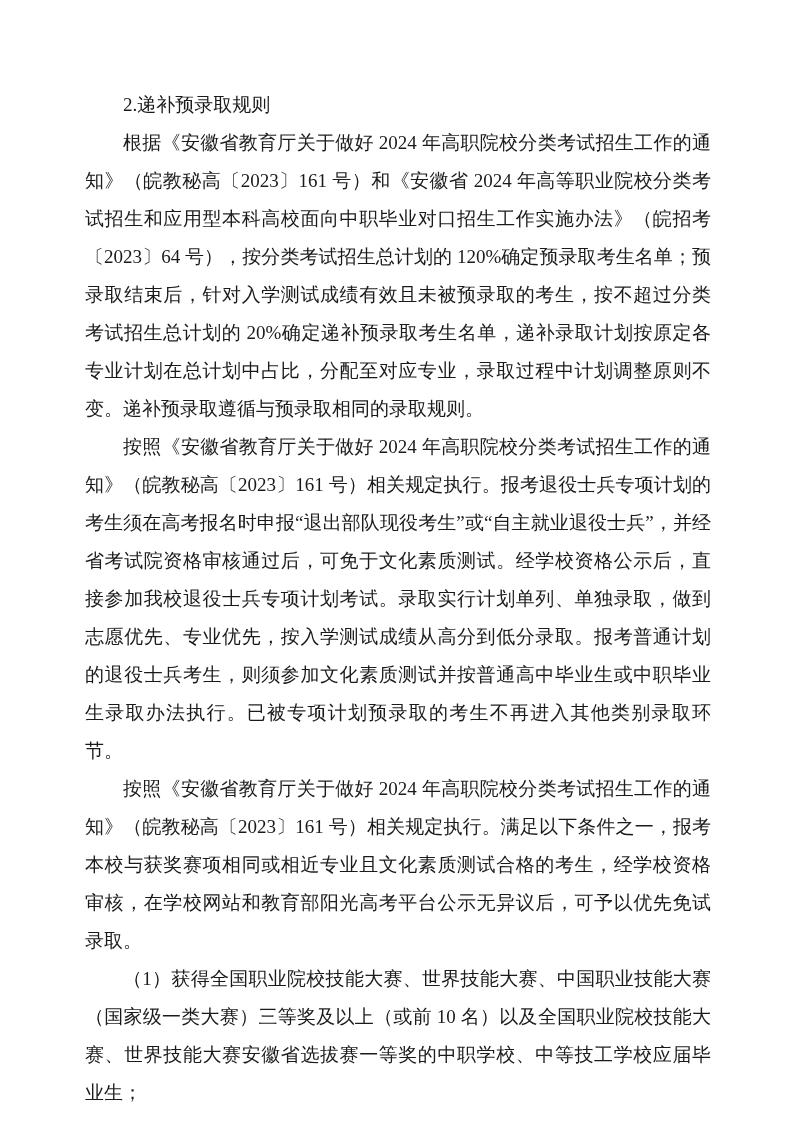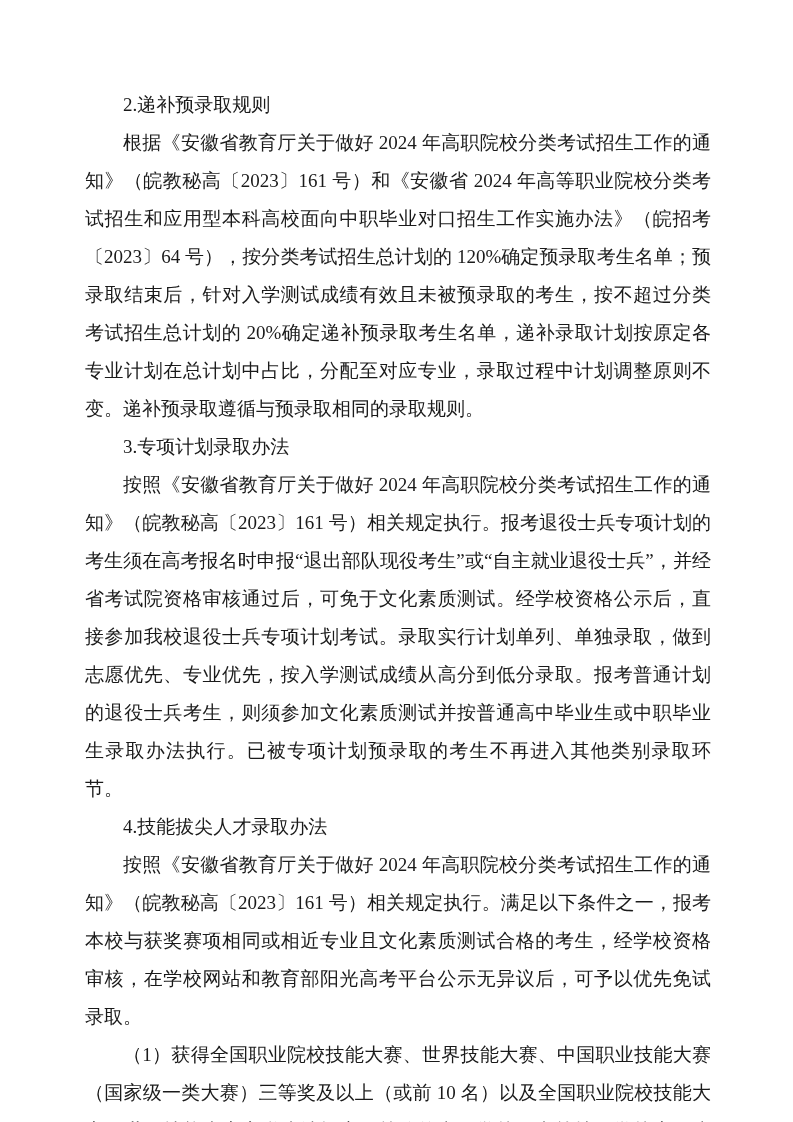--- a/index.html
+++ b/index.html
@@ -35,19 +35,17 @@
     text-align: left;
   }
 </style>
 </head>
 <body>
 
 <div class="page">
   <div class="content">
     <p class="para heading">2.递补预录取规则</p>
     <p class="para">根据《安徽省教育厅关于做好 2024 年高职院校分类考试招生工作的通知》（皖教秘高〔2023〕161 号）和《安徽省 2024 年高等职业院校分类考试招生和应用型本科高校面向中职毕业对口招生工作实施办法》（皖招考〔2023〕64 号），按分类考试招生总计划的 120%确定预录取考生名单；预录取结束后，针对入学测试成绩有效且未被预录取的考生，按不超过分类考试招生总计划的 20%确定递补预录取考生名单，递补录取计划按原定各专业计划在总计划中占比，分配至对应专业，录取过程中计划调整原则不变。递补预录取遵循与预录取相同的录取规则。</p>
-    <p class="para heading">3.专项计划录取办法</p>
     <p class="para">按照《安徽省教育厅关于做好 2024 年高职院校分类考试招生工作的通知》（皖教秘高〔2023〕161 号）相关规定执行。报考退役士兵专项计划的考生须在高考报名时申报“退出部队现役考生”或“自主就业退役士兵”，并经省考试院资格审核通过后，可免于文化素质测试。经学校资格公示后，直接参加我校退役士兵专项计划考试。录取实行计划单列、单独录取，做到志愿优先、专业优先，按入学测试成绩从高分到低分录取。报考普通计划的退役士兵考生，则须参加文化素质测试并按普通高中毕业生或中职毕业生录取办法执行。已被专项计划预录取的考生不再进入其他类别录取环节。</p>
-    <p class="para heading">4.技能拔尖人才录取办法</p>
     <p class="para">按照《安徽省教育厅关于做好 2024 年高职院校分类考试招生工作的通知》（皖教秘高〔2023〕161 号）相关规定执行。满足以下条件之一，报考本校与获奖赛项相同或相近专业且文化素质测试合格的考生，经学校资格审核，在学校网站和教育部阳光高考平台公示无异议后，可予以优先免试录取。</p>
     <p class="para">（1）获得全国职业院校技能大赛、世界技能大赛、中国职业技能大赛（国家级一类大赛）三等奖及以上（或前 10 名）以及全国职业院校技能大赛、世界技能大赛安徽省选拔赛一等奖的中职学校、中等技工学校应届毕业生；</p>
   </div>
 </div>
 
 </body></html>

